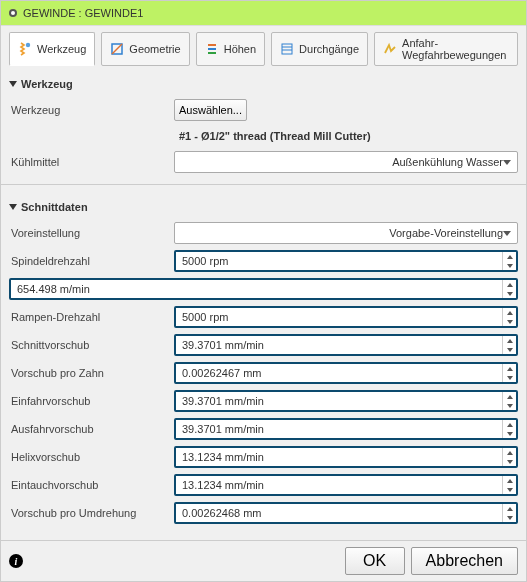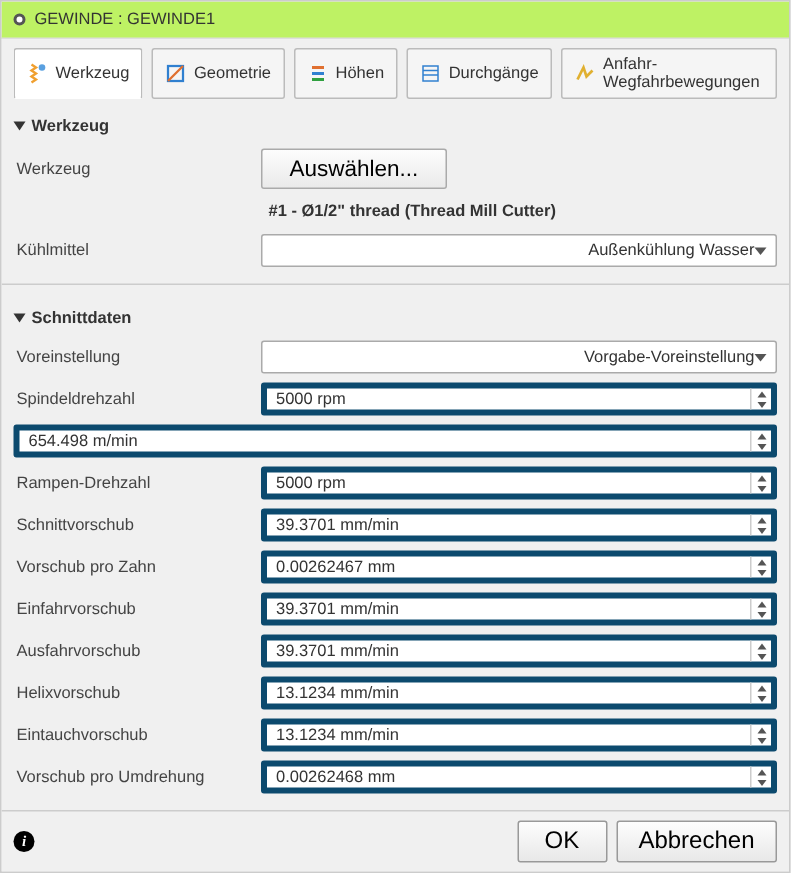--- a/index.html
+++ b/index.html
@@ -80,23 +80,23 @@
   padding-left: 2px;
 }
 .row-field {
   flex: 1;
   display: flex;
 }
 .btn {
   background: linear-gradient(#fdfdfd,#eaeaea);
   border: 1px solid #aaa;
   border-radius: 2px;
-  padding: 4px 18px;
+  padding: 4px 4px;
   cursor: pointer;
-  font-size: 15px;
+  font-size: 11px;
 }
 .tool-desc {
   font-weight: bold;
   padding: 6px 0 6px 170px;
   font-size: 11px;
 }
 .select {
   flex: 1;
   display: flex;
   align-items: center;
@@ -112,21 +112,21 @@
   width: 0;height: 0;
   border-left: 4px solid transparent;
   border-right: 4px solid transparent;
   border-top: 5px solid #555;
 }
 .spin {
   flex: 1;
   display: flex;
   align-items: stretch;
   background: #fff;
-  border: 4px solid #0c4a6e;
+  border: 2px solid #0c4a6e;
   border-radius: 2px;
   height: 22px;
 }
 .spin-val {
   flex: 1;
   padding: 0 6px;
   border: none;
   font-size: 11px;
   outline: none;
   display:flex;

